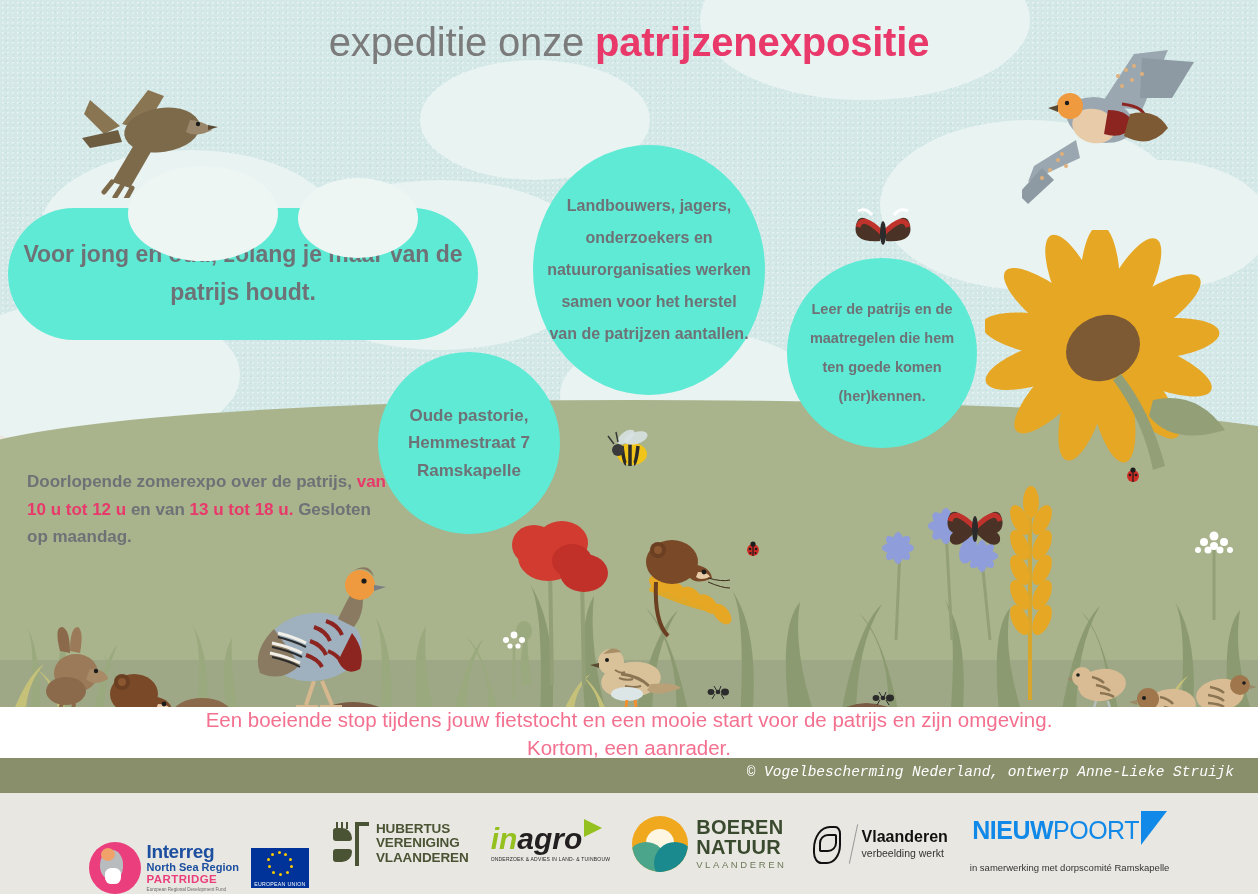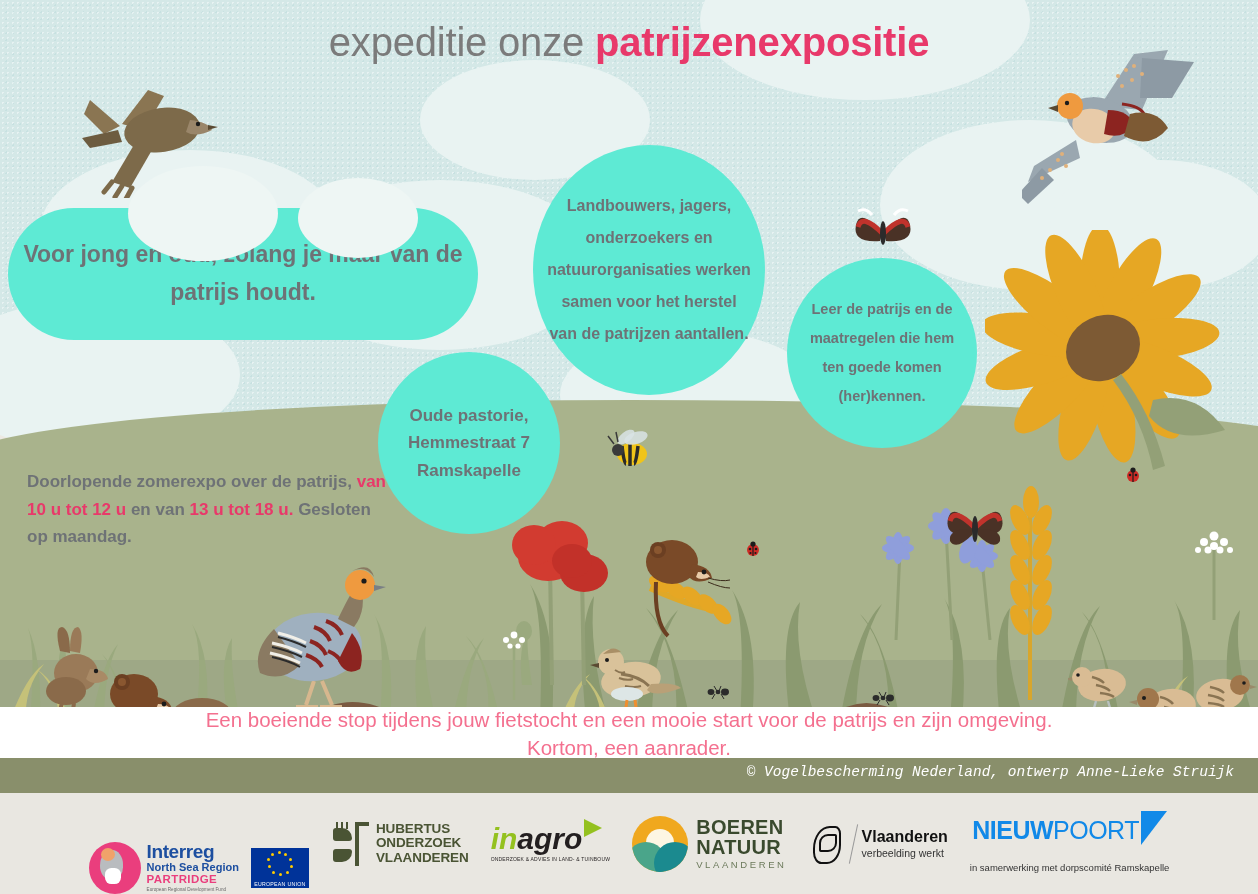--- a/index.html
+++ b/index.html
@@ -644,21 +644,21 @@
         <div class="g"></div>
           <div class="g2"></div>
           <div class="g3"></div>
         <div class="f1"></div>
           <div class="f2"></div>
           <div class="bar"></div>
           <div class="bar2"></div>
       </div>
       <div class="hub-txt">
         <div>HUBERTUS</div>
-        <div>ONDERZOEK</div>
+        <div>VERENIGING</div>
         <div>VLAANDEREN</div>
       </div>
     </div>
 
     <div class="logo lg-inagro">
       <div class="ina-row">
         <span class="ina-in">in</span>
           <span class="ina-agro">agro</span>
         <span class="ina-bird"></span>
       </div>

